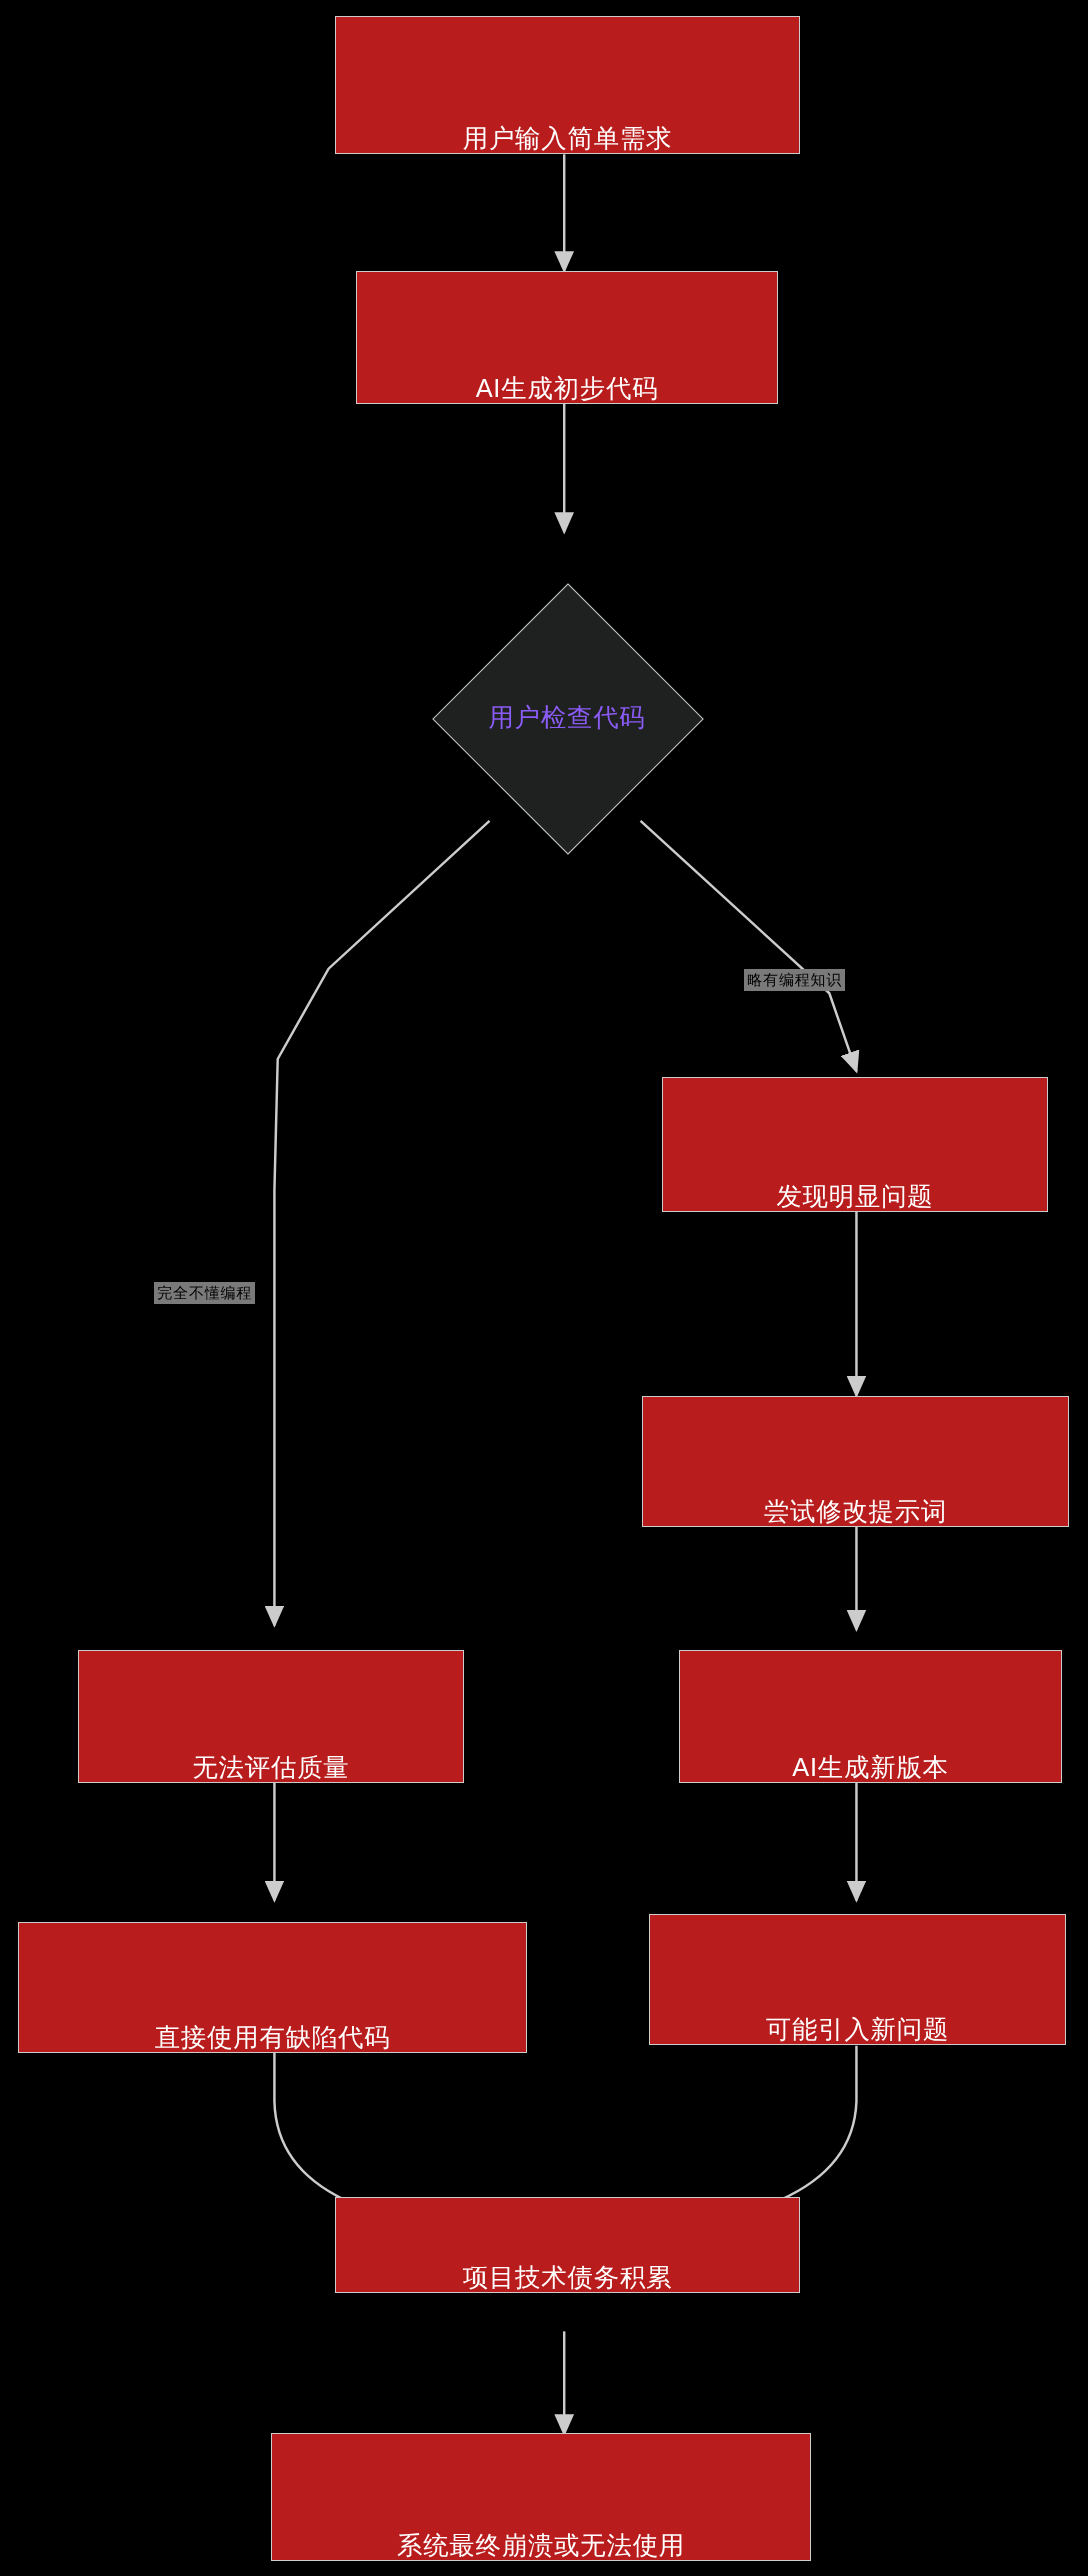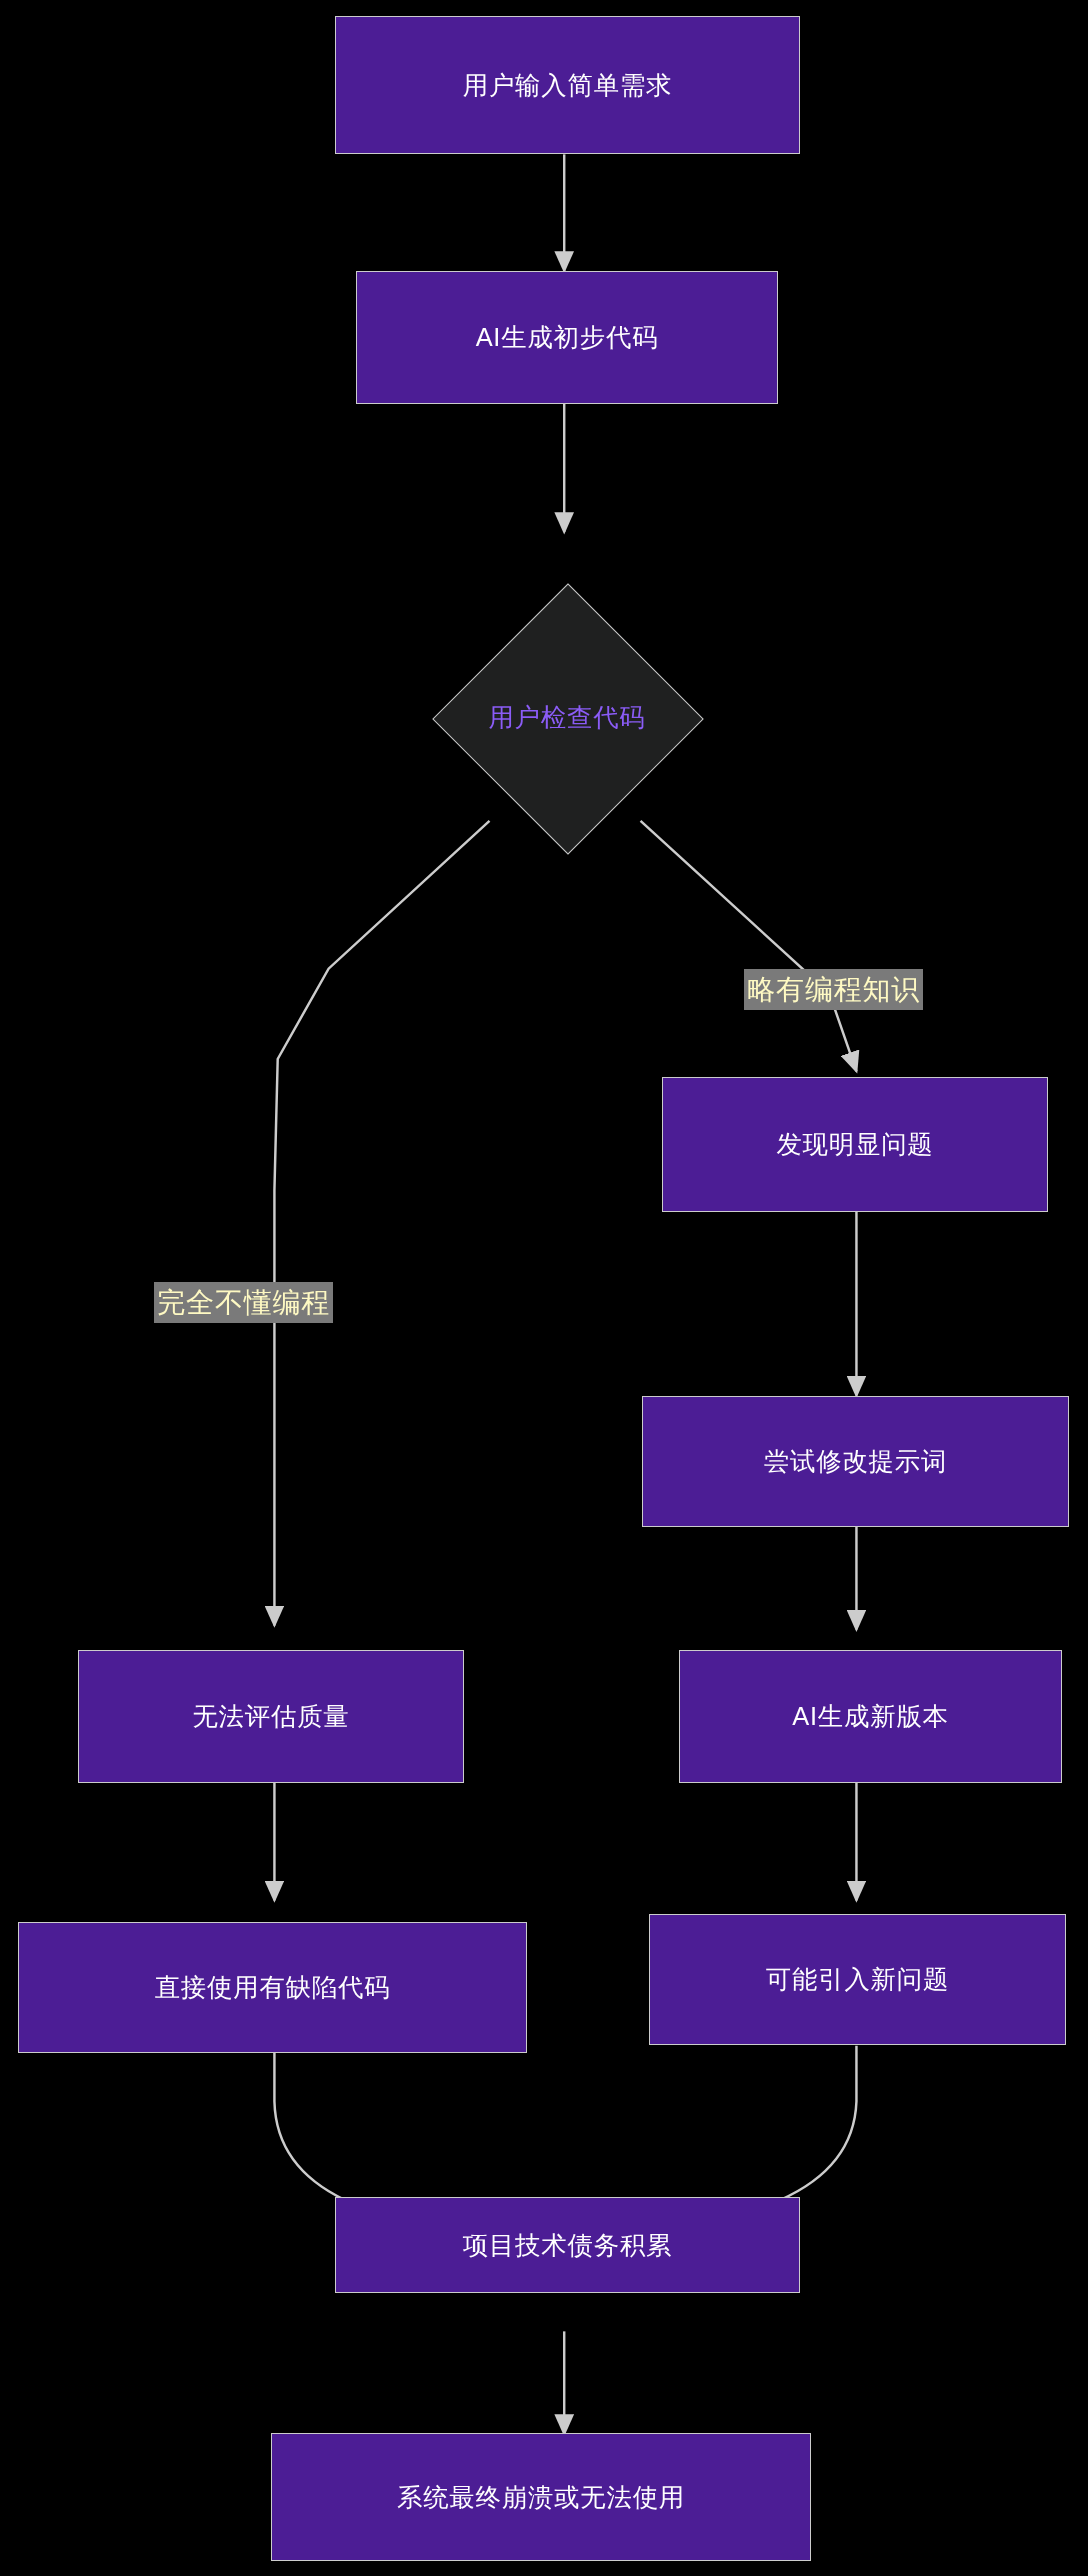--- a/index.html
+++ b/index.html
@@ -20,25 +20,25 @@
   svg.edges {
     position: absolute;
     left: 0;
     top: 0;
     width: 1089px;
     height: 2576px;
   }
   .node {
     position: absolute;
     box-sizing: border-box;
-    background: #4c1d95;
+    background: #b91c1c;
     border: 0.8px solid #cccccc;
     color: #ffffff;
     display: flex;
-    align-items: center;
+    align-items: flex-end;
     justify-content: center;
     text-align: center;
     font-size: 25.4px;
     letter-spacing: 0.8px;
     line-height: 1.2;
   }
   .diamond-wrap {
     position: absolute;
     display: flex;
     align-items: center;
@@ -60,22 +60,22 @@
     position: relative;
     color: #8b5cf6;
     font-size: 25.4px;
     letter-spacing: 0.8px;
     z-index: 2;
     white-space: nowrap;
   }
   .edge-label {
     position: absolute;
     background: #7a7a7a;
-    color: #fef9c3;
-    font-size: 28px;
+    color: #000000;
+    font-size: 15px;
     letter-spacing: 0.8px;
     padding: 1.6px 3.3px;
     white-space: nowrap;
   }
 </style>
 </head>
 <body>
 
 <div id="canvas">
 

